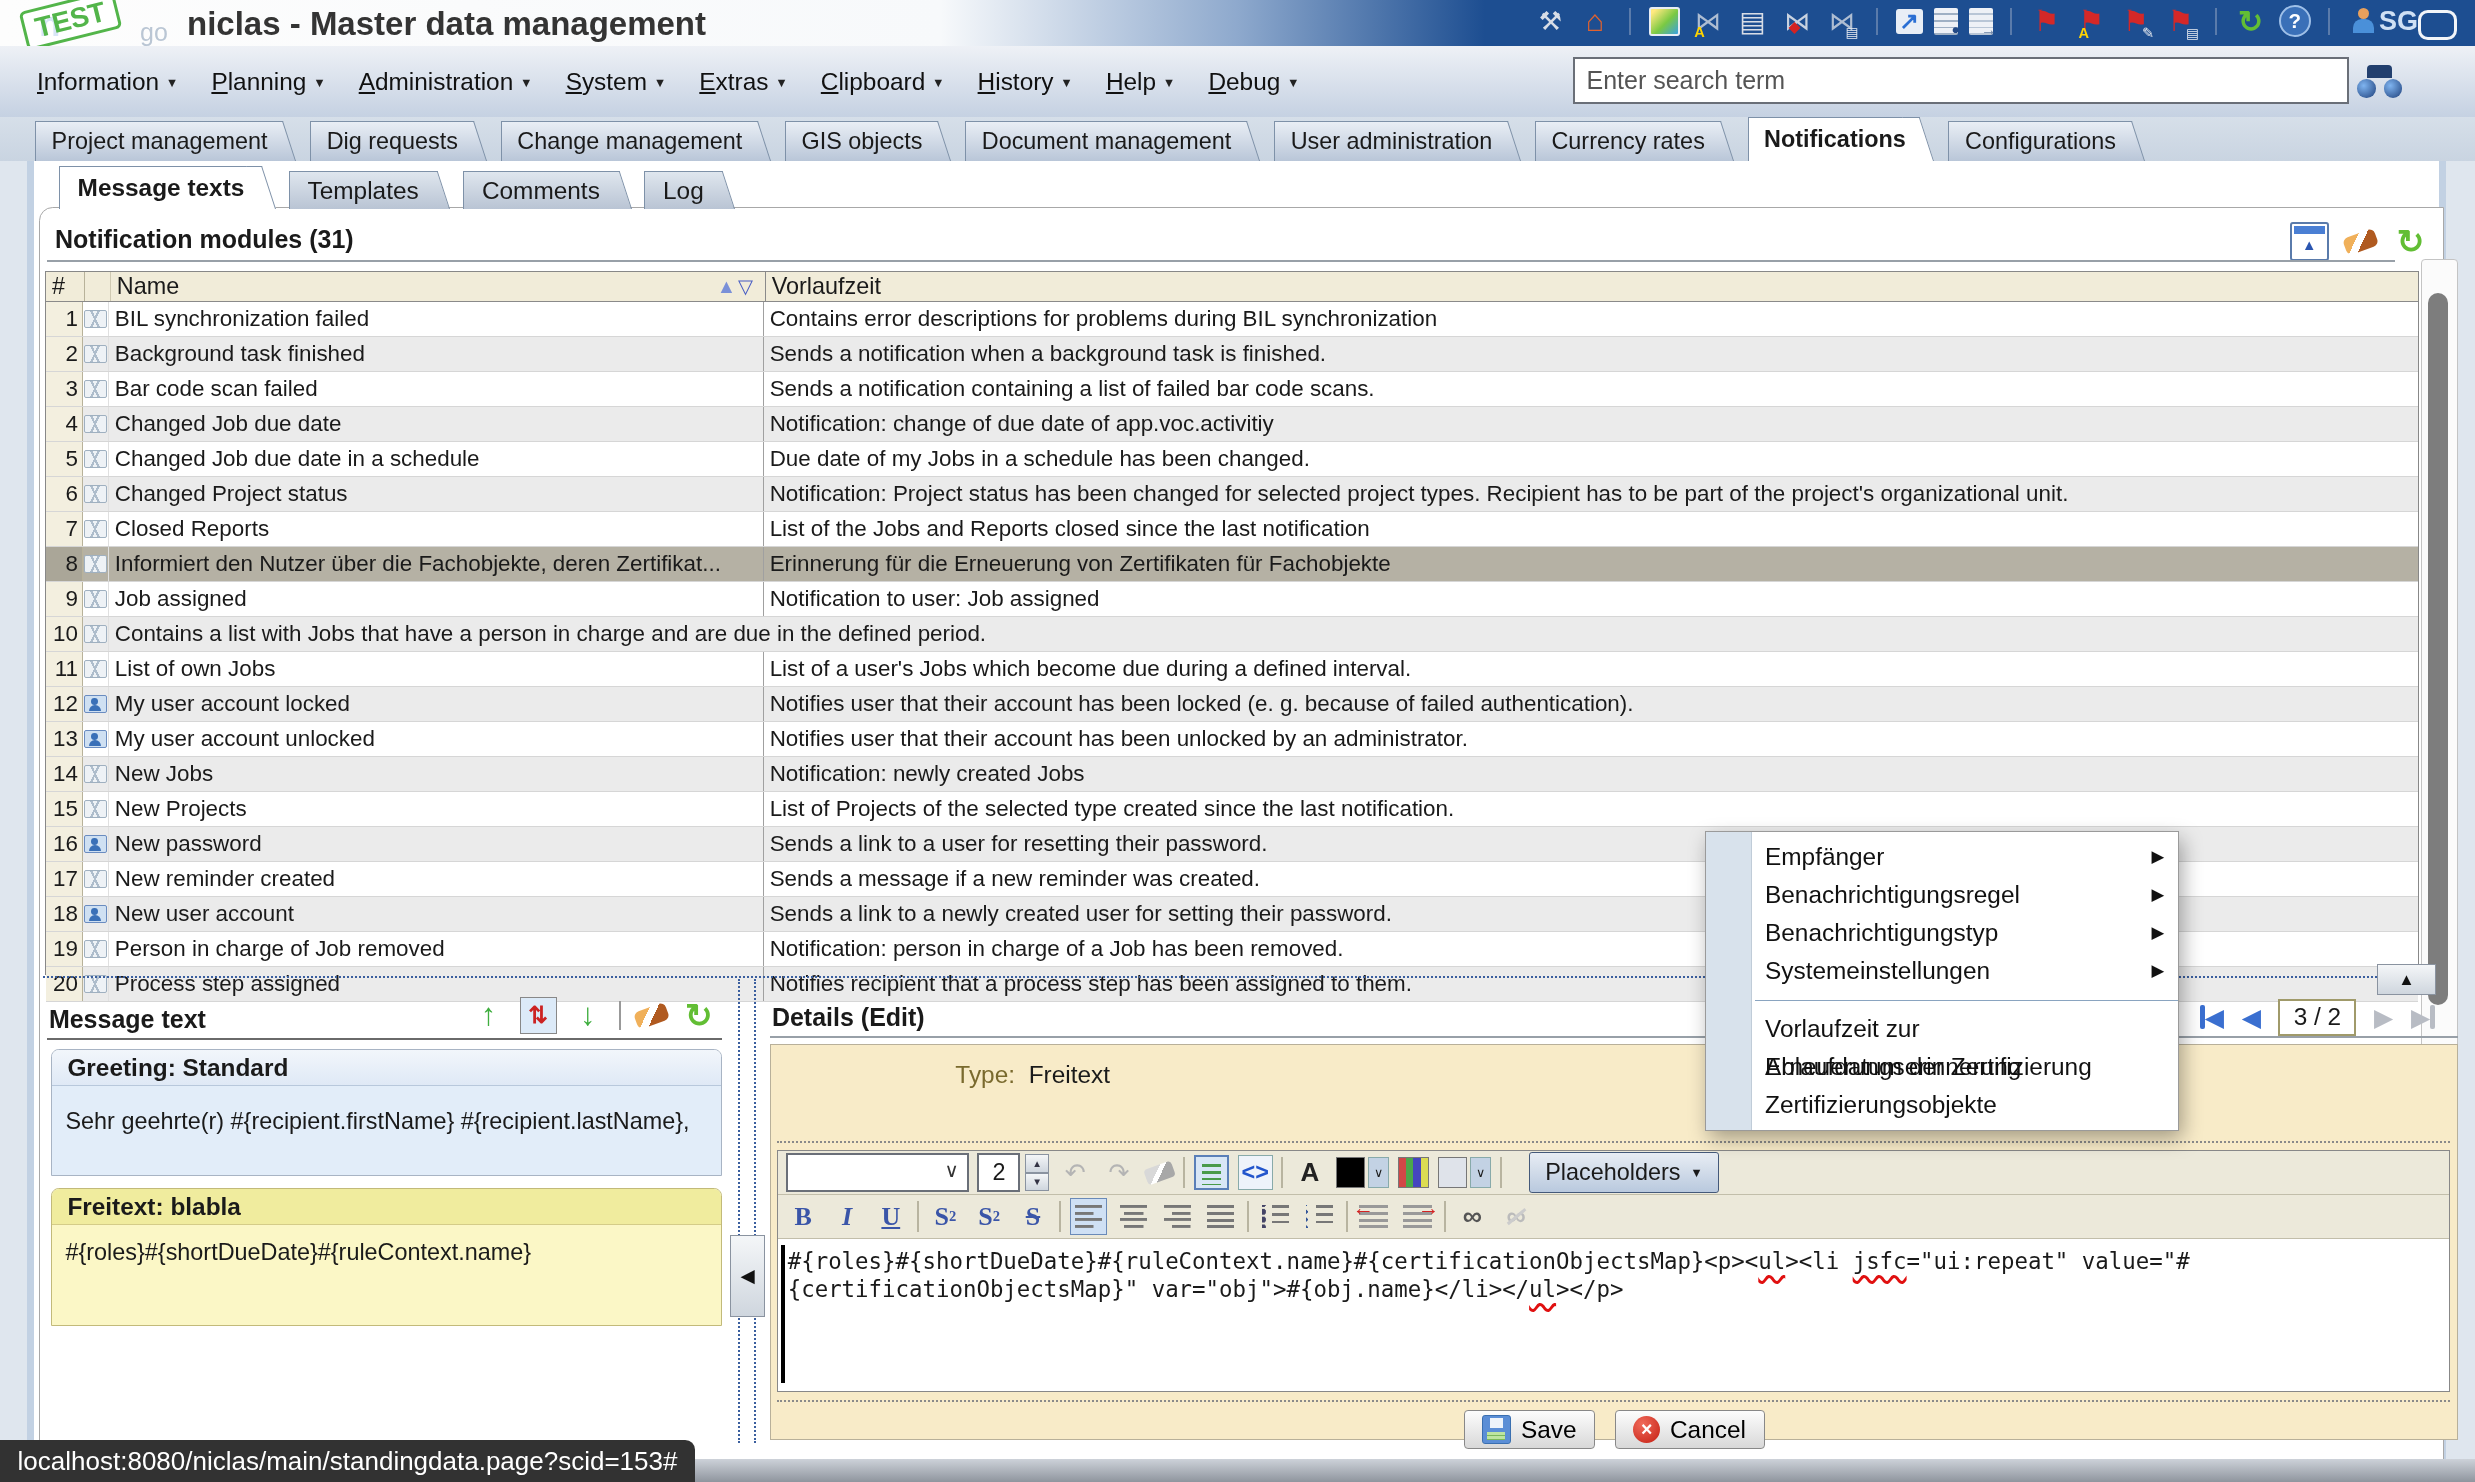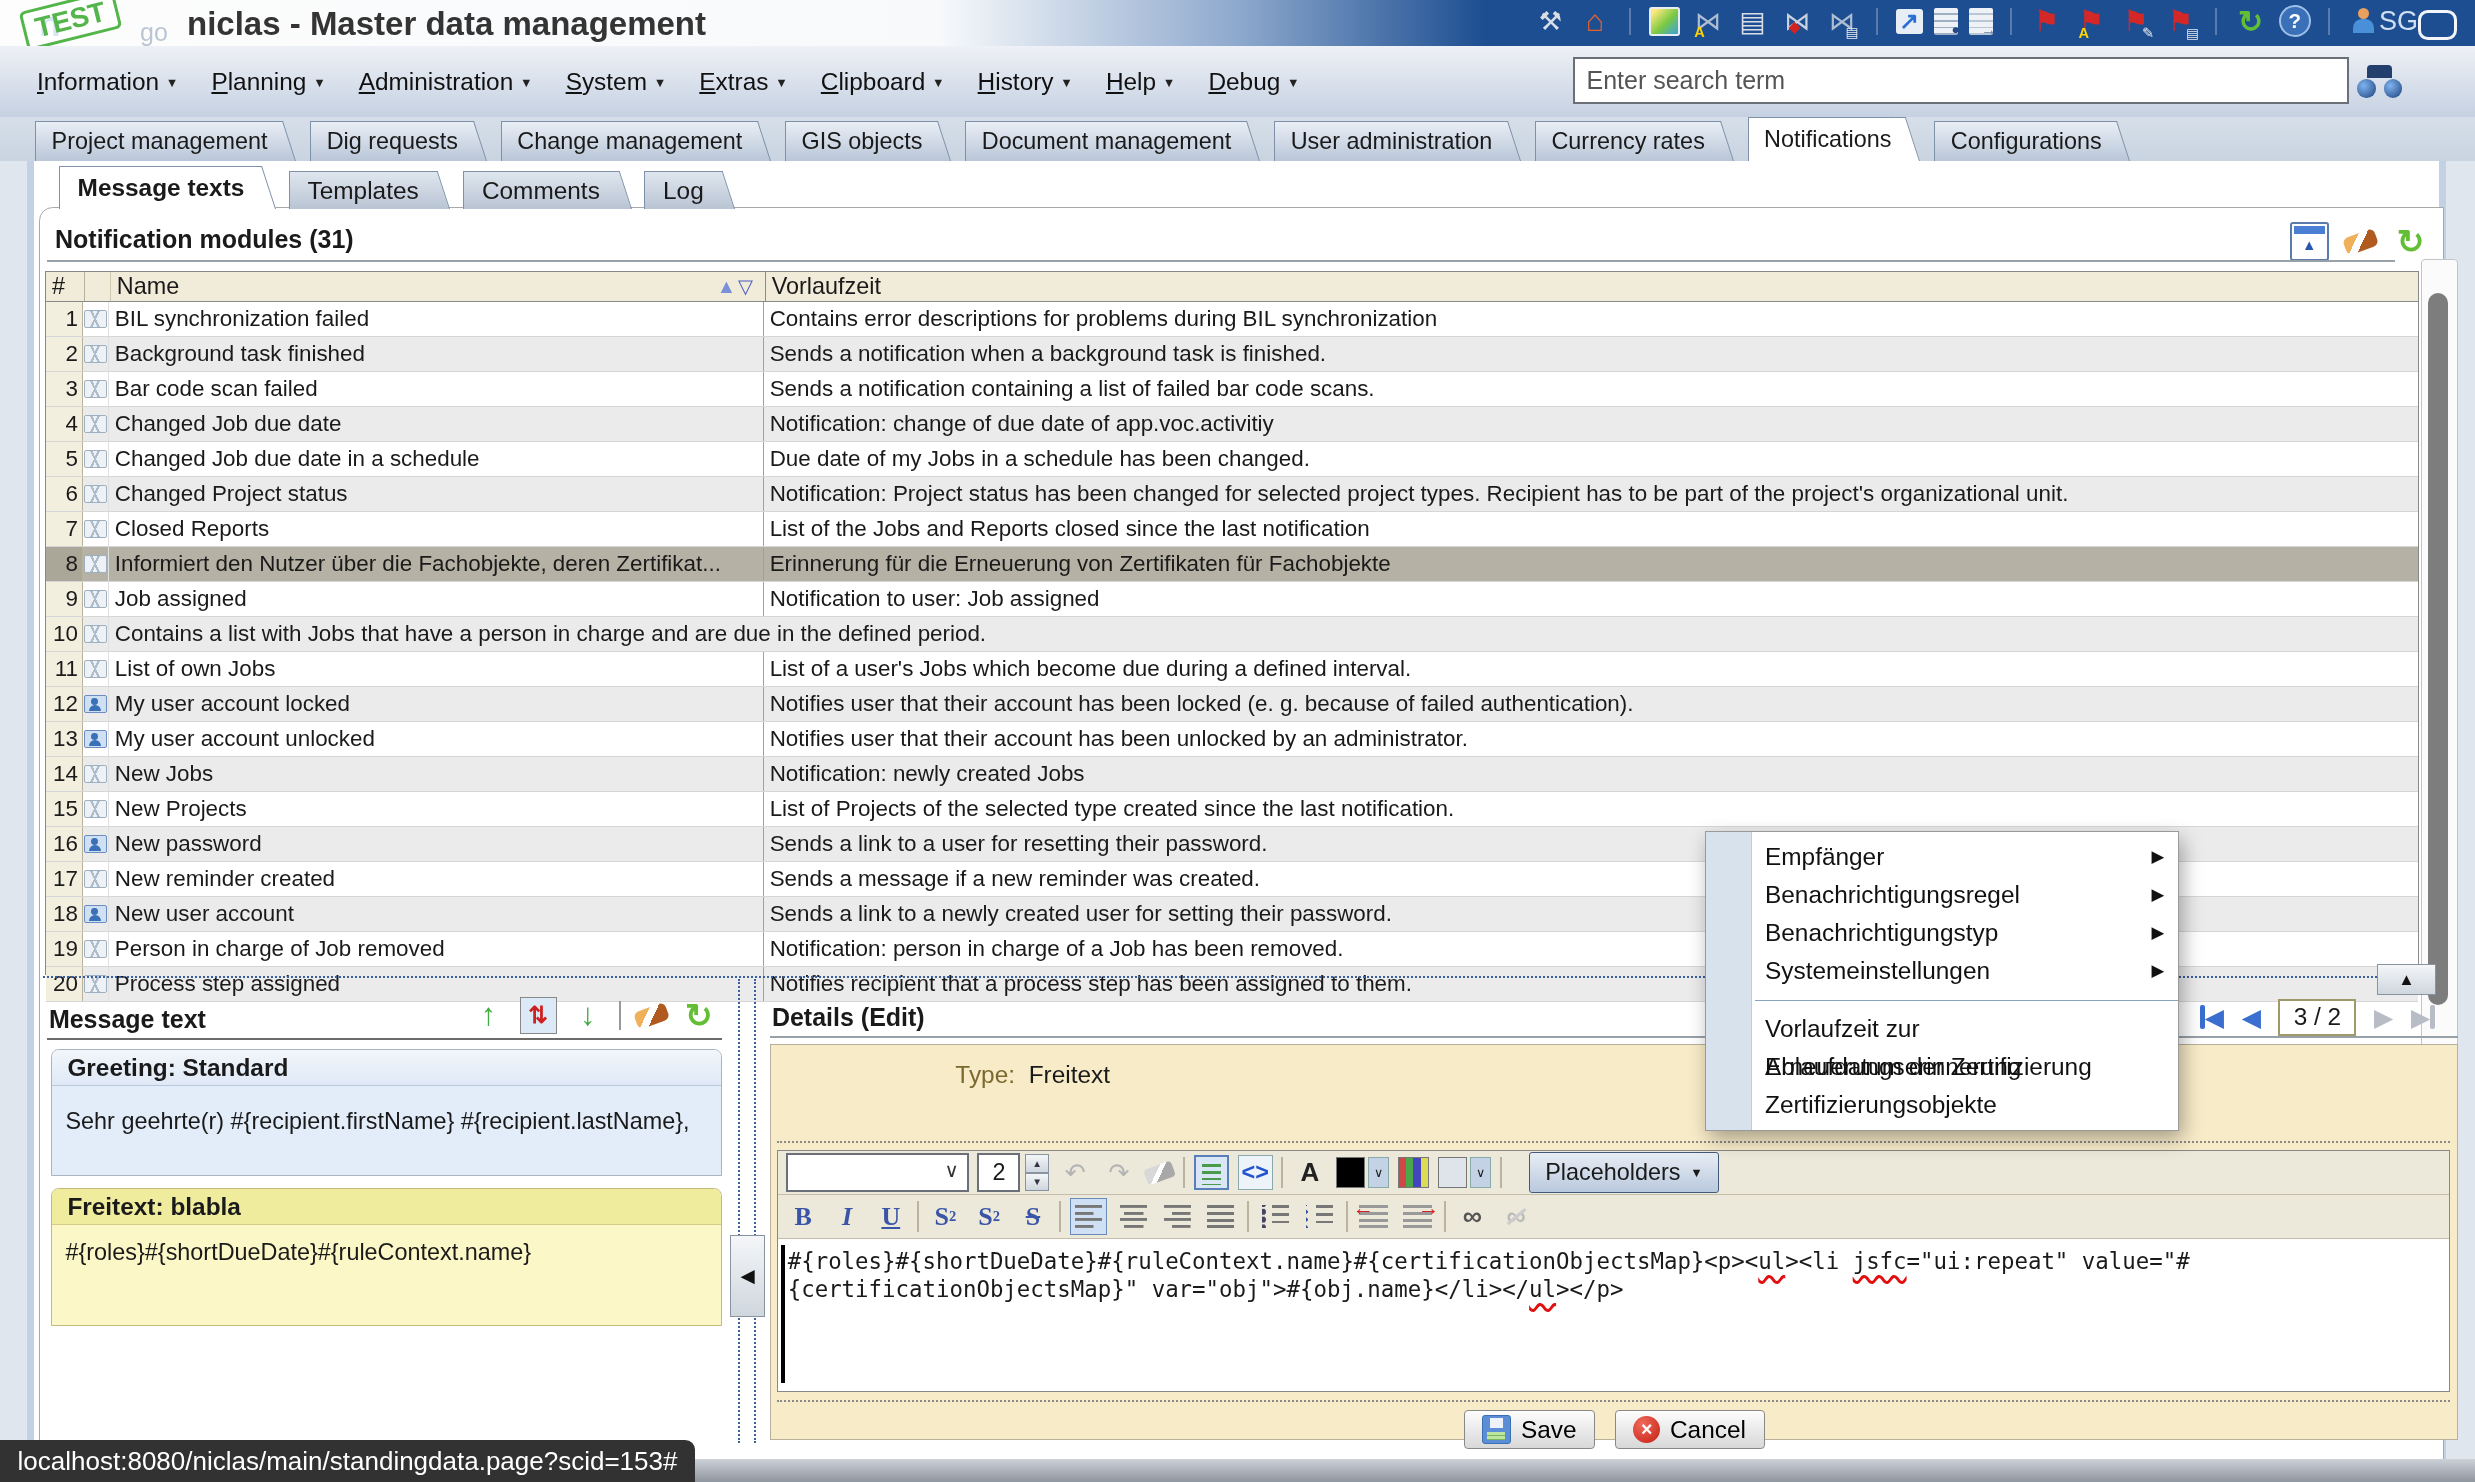--- a/index.html
+++ b/index.html
@@ -43,21 +43,21 @@
   .i-flag::before,.i-flag-warning::before,.i-flag-edit::before,.i-flag-doc::before
     {content:"⚑";color:#d42828;font-size:29px}
   .i-flag-warning::after{content:"A";position:absolute;left:3.9px;bottom:-2.9px;color:#ffd400;font-size:14.6px;font-weight:bold}
   .i-flag-edit::after{content:"✎";position:absolute;right:-2px;bottom:-2.9px;color:#e8ecf2;font-size:14.6px}
   .i-flag-doc::after{content:"▤";position:absolute;right:-2px;bottom:-2.9px;color:#e8ecf2;font-size:13.7px}
   .i-refresh::before{content:"↻";color:#62be34;font-weight:bold;font-size:30px}
   .i-help{background:#3a70b8;border-radius:50%;width:28px;height:28px;border:2px solid #9fc0e8}
   .i-help::before{content:"?";color:#fff;font-weight:bold;font-size:20.5px}
   .i-user::before{content:"";position:absolute;left:9.8px;top:2.9px;width:11.7px;height:11.7px;border-radius:50%;background:#e8a05c}
   .i-user::after{content:"";position:absolute;left:4.9px;top:14.6px;width:21.5px;height:13.7px;border-radius:8.8px 8.8px 0 0;background:#4a90d9}
-  #tb-sg{color:#cfe0f4;font-weight:normal;font-size:27px;margin-left:2px}
+  #tb-sg{color:#cfe0f4;font-weight:bold;font-size:27px;margin-left:2px}
   #tb-chat{position:absolute;right:17.6px;top:9.8px;width:33px;height:24.4px;border:3.9px solid #f2f5f9;border-radius:9.8px}
 
   
   #menubar{left:0;top:46px;width:2475px;height:71px;
     background:linear-gradient(#eef1f6,#c5d1e2);border-bottom:1px solid #9fb0c4;display:flex;align-items:center}
   #menu-items{display:flex;margin-left:37px;gap:33px}
   .menu-item{display:flex;align-items:center;gap:6.8px;font-size:24.4px;color:#111;cursor:default}
   .menu-item .ml{display:block}
   .menu-item .ml::first-letter{text-decoration:underline}
   .menu-item .mi-arr{font-size:12.7px;color:#222;padding-top:3.9px}
@@ -72,21 +72,21 @@
   #binoculars span{position:absolute;left:9.8px;top:2px;width:25px;height:13.7px;background:#223f6e;border-radius:3.9px 3.9px 0 0}
 
   
   #tabstrip{left:0;top:117px;width:2475px;height:44px;background:linear-gradient(#d6dfe9,#c9d4e1)}
   #main-tabs{position:absolute;left:35px;bottom:0;display:flex;align-items:flex-end}
   .tab{position:relative;height:39px;line-height:39px;padding:0 13.7px 0 15.6px;margin-right:29px;
     font-size:23.4px;background:linear-gradient(#e9eef5,#b9c6d8);border:1px solid #7e91a8;border-right:none;border-bottom:none;cursor:pointer}
   .tab::after{content:"";position:absolute;right:-14.6px;top:-1px;bottom:0;width:15.6px;
     background:linear-gradient(#e9eef5,#b9c6d8);border-right:1px solid #7e91a8;border-top:1px solid #7e91a8;
     transform:skewX(18deg);transform-origin:100% 100%}
-  .tab.active{background:#fff;font-weight:normal;height:43px;line-height:43px;z-index:3}
+  .tab.active{background:#fff;font-weight:bold;height:43px;line-height:43px;z-index:3}
   .tab.active::after{background:#fff}
 
   
   #frame{left:27px;top:161px;width:2405px;height:1300px;background:#fff;
     border-left:7.8px solid #c2d1e3;border-right:7.8px solid #c2d1e3}
   #bottom-bar{left:0;top:1459px;width:2475px;height:23.4px;background:linear-gradient(#cdd2d9,#8f959e)}
 
   
   #sub-tabs{position:absolute;left:59px;top:166px;display:flex;align-items:flex-end;z-index:2}
   .stab{position:relative;height:37px;line-height:37px;padding:0 17.6px;margin-right:27px;font-size:24.4px;

